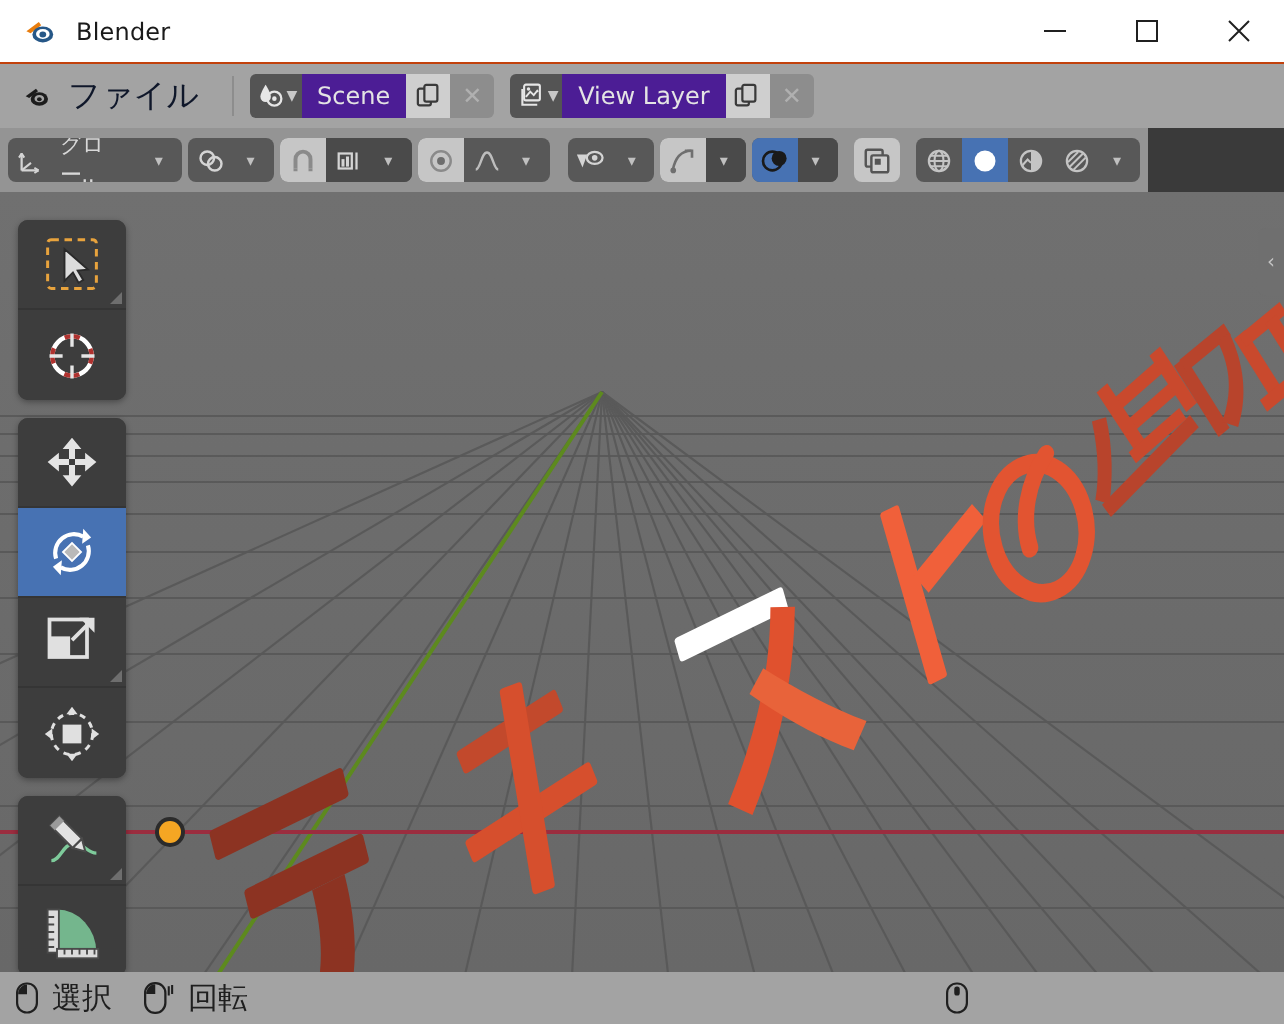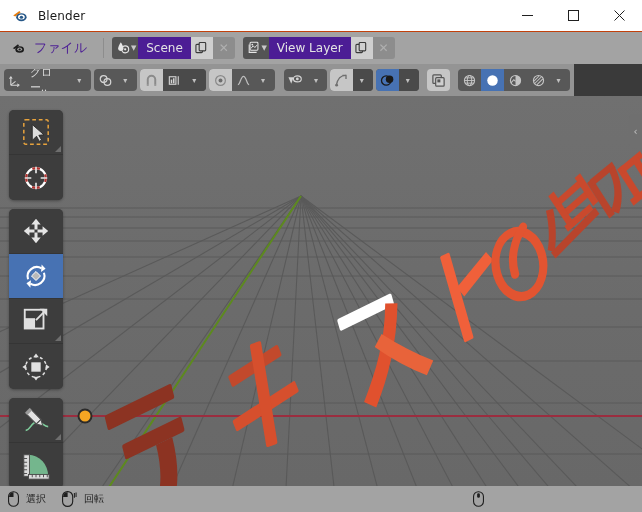--- a/index.html
+++ b/index.html
@@ -30,21 +30,21 @@
   
   .topbar {
     position: absolute; left: 0; top: 32px; width: 642px; height: 32px;
     background: #a3a3a3; display: flex; align-items: center; padding: 0 4px;
   }
   .menu-file {
     display: flex; align-items: center; gap: 8px; height: 24px;
     padding: 0 10px 0 7px; border-radius: 3px;
   }
   .menu-file .bl-ico { width: 15px; height: 15px; }
-  .menu-file span { font-size: 13px; color: #4c1d95; }
+  .menu-file span { font-size: 16px; color: #0f172a; }
   .tb-sep { width: 1px; height: 20px; background: #8d8d8d; margin: 0 6px; }
 
   .field-group { display: flex; align-items: center; height: 22px; margin-left: 2px; }
   .fg-icon {
     width: 26px; height: 22px; background: #545454; border-radius: 3px 0 0 3px;
     display: flex; align-items: center; justify-content: center; gap: 1px;
     padding-left: 2px;
   }
   .fg-icon .chev { color: #c8c8c8; font-size: 7px; line-height: 1; }
   .fg-name {
@@ -119,21 +119,21 @@
     display: flex; align-items: center; justify-content: center;
     color: #c4c4c4; font-size: 10px; z-index: 6;
   }
 
   
   .statusbar {
     position: absolute; left: 0; top: 486px; width: 642px; height: 26px;
     background: #a3a3a3; display: flex; align-items: center; padding: 0 8px;
   }
   .sb-item { display: flex; align-items: center; gap: 7px; margin-right: 16px; }
-  .sb-item span { font-size: 10px; color: #1f1f1f; }
+  .sb-item span { font-size: 15px; color: #1f1f1f; }
   .sb-gap { flex: 1 1 auto; }
   .sb-right { display: flex; align-items: center; gap: 7px; margin-right: 150px; }
   svg { overflow: visible; }
 </style>
 </head>
 <body>
 
 <div id="app">
 
   <div class="titlebar">

